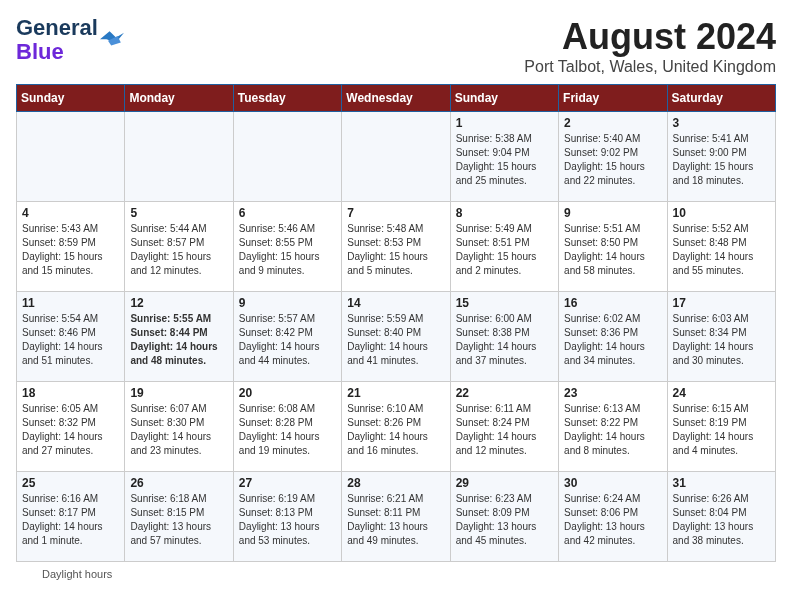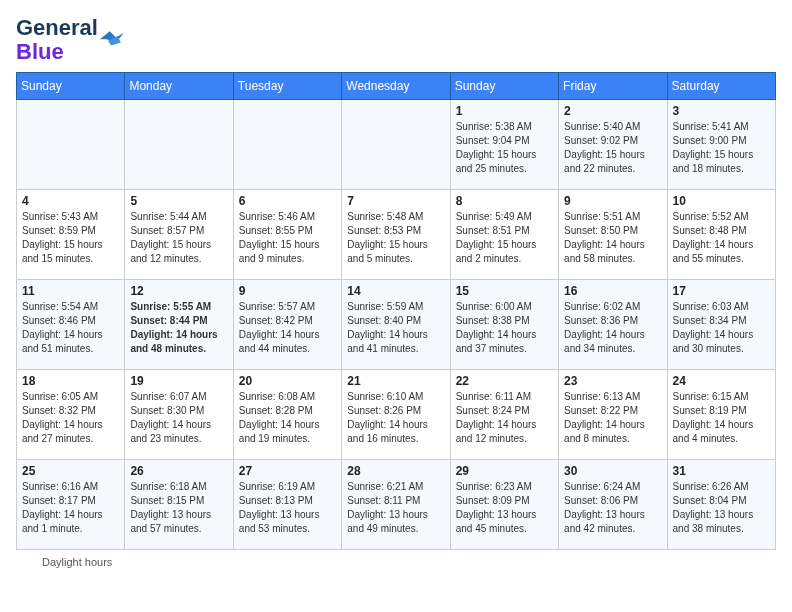--- a/index.html
+++ b/index.html
@@ -46,24 +46,24 @@
     .subtitle {
       font-size: 16px;
       color: #444;
     }
     table {
       width: 100%;
       border-collapse: collapse;
       table-layout: fixed;
     }
     thead tr th {
-      background-color: #3b82f6;
+      background-color: #7f1d1d;
       color: #fff;
       font-size: 12px;
-      font-weight: normal;
+      font-weight: bold;
       padding: 6px 4px;
       text-align: left;
       border: 1px solid #2060a0;
     }
     tbody tr td {
       vertical-align: top;
       padding: 4px 5px;
       font-size: 10.5px;
       color: #222;
       border: 1px solid #ccc;
@@ -107,20 +107,22 @@
       <div style="display:flex;align-items:center;">
         <span class="logo-text">General<br><span>Blue</span></span>
         <svg class="logo-icon" viewBox="0 0 30 22" xmlns="http://www.w3.org/2000/svg">
           <polygon points="0,10 12,0 20,8 30,2 20,14 8,10" fill="#2979c4"></polygon>
           <polygon points="10,12 22,6 26,14 14,18" fill="#4a90d9"></polygon>
         </svg>
       </div>
     </div>
   </div>
   <div class="title-block">
+    <div class="main-title">August 2024</div>
+    <div class="subtitle">Port Talbot, Wales, United Kingdom</div>
   </div>
 </div>
 
 <table>
   <thead>
     <tr id="thead-row">
     <th>Sunday</th>
         <th>Monday</th>
         <th>Tuesday</th>
         <th>Wednesday</th>

